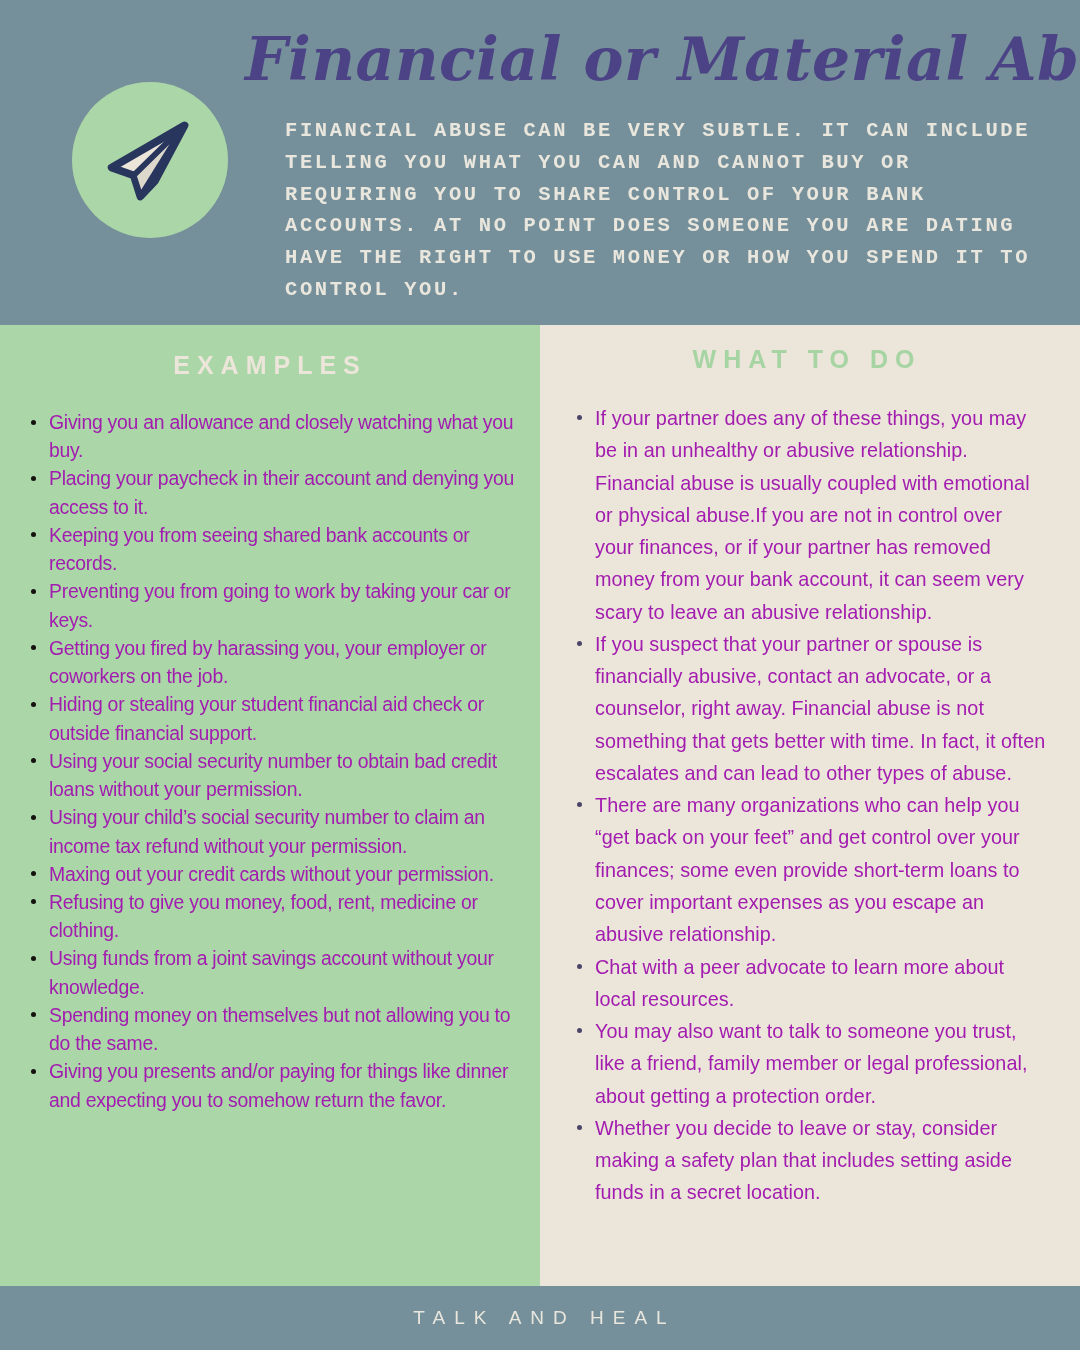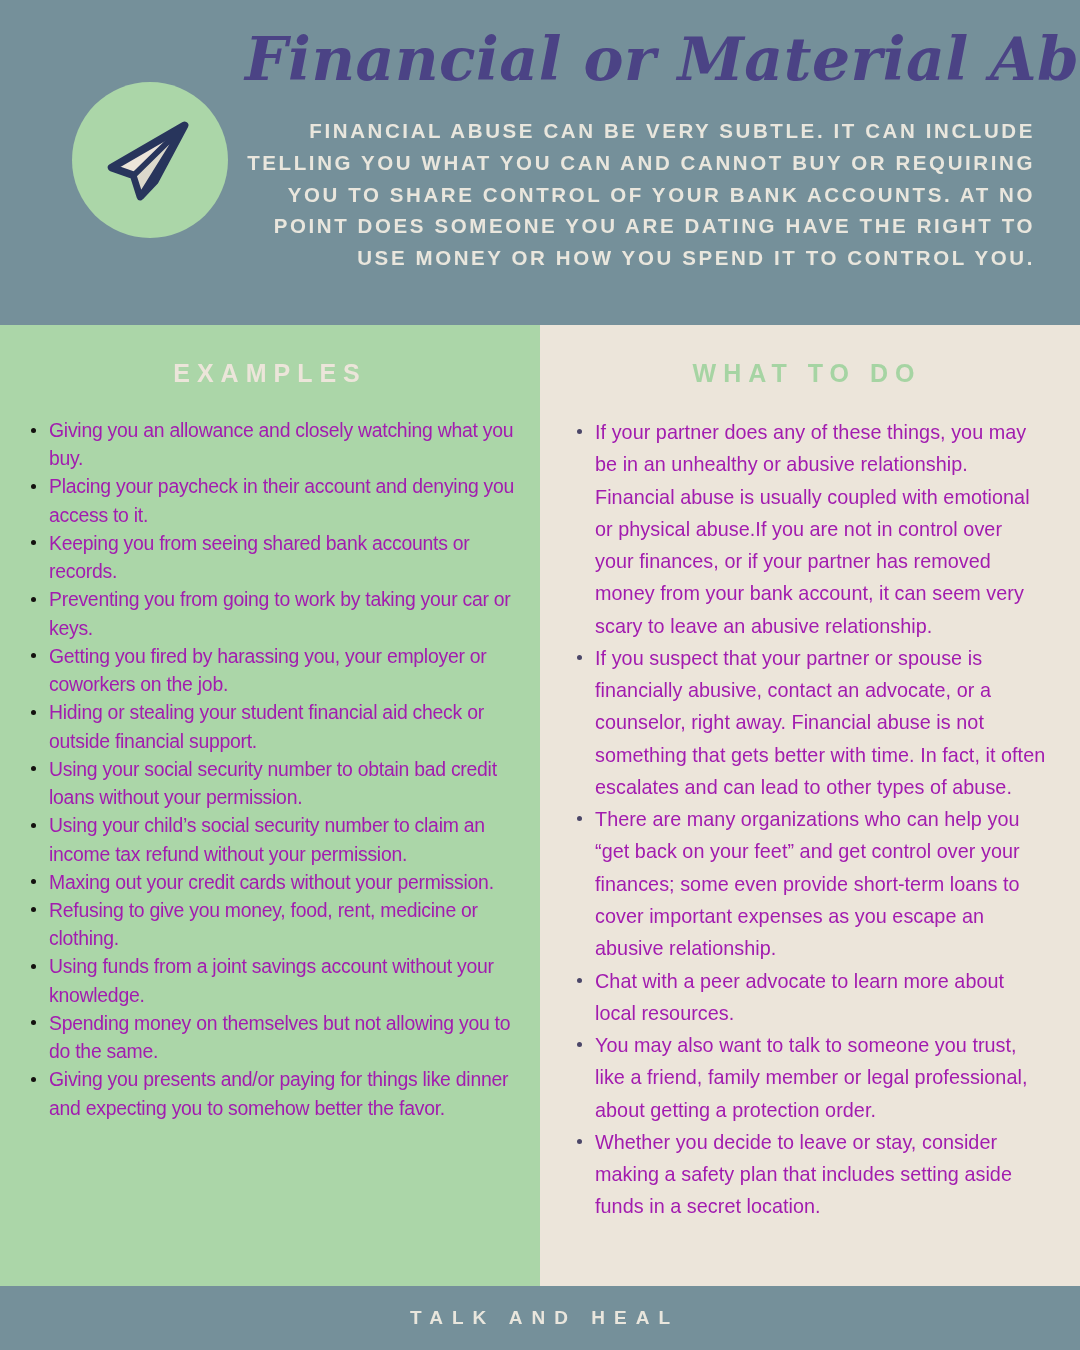--- a/index.html
+++ b/index.html
@@ -66,52 +66,53 @@
     font-size: 60px;
     line-height: 1.05;
     letter-spacing: 0.5px;
     color: #4b4385;
     text-align: center;
     white-space: nowrap;
   }
 
   .poster-subtitle {
     margin-top: 24px;
-    font-family: Liberation Sans, sans-serif;
+    font-family: Liberation Mono, monospace;
     font-weight: 700;
     font-size: 20.5px;
     line-height: 1.55;
     letter-spacing: 2.6px;
     color: #e9e6dd;
-    text-align: right;
+    text-align: left;
     text-transform: uppercase;
+    margin-left: 40px;
   }
 
   
   .columns {
     display: flex;
     flex: 1 1 auto;
     min-height: 0;
   }
 
   .col {
     position: relative;
   }
 
   .col-left {
     flex: 0 0 540px;
     width: 540px;
     background: #abd6a8;
-    padding: 34px 22px 10px 22px;
+    padding: 26px 22px 10px 22px;
   }
 
   .col-right {
     flex: 1 1 auto;
     background: #ece5da;
-    padding: 34px 34px 10px 28px;
+    padding: 20px 34px 10px 28px;
   }
 
   .col-heading {
     font-family: "Liberation Sans", sans-serif;
     font-weight: 700;
     font-size: 25px;
     letter-spacing: 7px;
     text-align: center;
     text-transform: uppercase;
     margin-bottom: 28px;
@@ -170,21 +171,21 @@
     flex: 0 0 64px;
     height: 64px;
     background: #75909a;
     display: flex;
     align-items: center;
     justify-content: center;
   }
 
   .footer-text {
     font-family: "Liberation Sans", sans-serif;
-    font-weight: 700;
+    font-weight: 400;
     font-size: 19px;
     letter-spacing: 9px;
     color: #e9e6dd;
     text-transform: uppercase;
     text-indent: 9px;
     text-align: center;
   }
 </style>
 </head>
 <body>
@@ -221,21 +222,21 @@
         <li>Keeping you from seeing shared bank accounts or records.</li>
         <li>Preventing you from going to work by taking your car or keys.</li>
         <li>Getting you fired by harassing you, your employer or coworkers on the job.</li>
         <li>Hiding or stealing your student financial aid check or outside financial support.</li>
         <li>Using your social security number to obtain bad credit loans without your permission.</li>
         <li>Using your child’s social security number to claim an income tax refund without your permission.</li>
         <li>Maxing out your credit cards without your permission.</li>
         <li>Refusing to give you money, food, rent, medicine or clothing.</li>
         <li>Using funds from a joint savings account without your knowledge.</li>
         <li>Spending money on themselves but not allowing you to do the same.</li>
-        <li>Giving you presents and/or paying for things like dinner and expecting you to somehow better the favor.</li>
+        <li>Giving you presents and/or paying for things like dinner and expecting you to somehow return the favor.</li>
       </ul>
     </div>
 
     <div class="col col-right">
       <div class="col-heading">WHAT TO DO</div>
       <ul class="bullets">
         <li>If your partner does any of these things, you may be in an unhealthy or abusive relationship. Financial abuse is usually coupled with emotional or physical abuse.If you are not in control over your finances, or if your partner has removed money from your bank account, it can seem very scary to leave an abusive relationship.</li>
         <li>If you suspect that your partner or spouse is financially abusive, contact an advocate, or a counselor, right away. Financial abuse is not something that gets better with time. In fact, it often escalates and can lead to other types of abuse.</li>
         <li> There are many organizations who can help you “get back on your feet” and get control over your finances; some even provide short-term loans to cover important expenses as you escape an abusive relationship.</li>
         <li>Chat with a peer advocate to learn more about local resources.</li>

